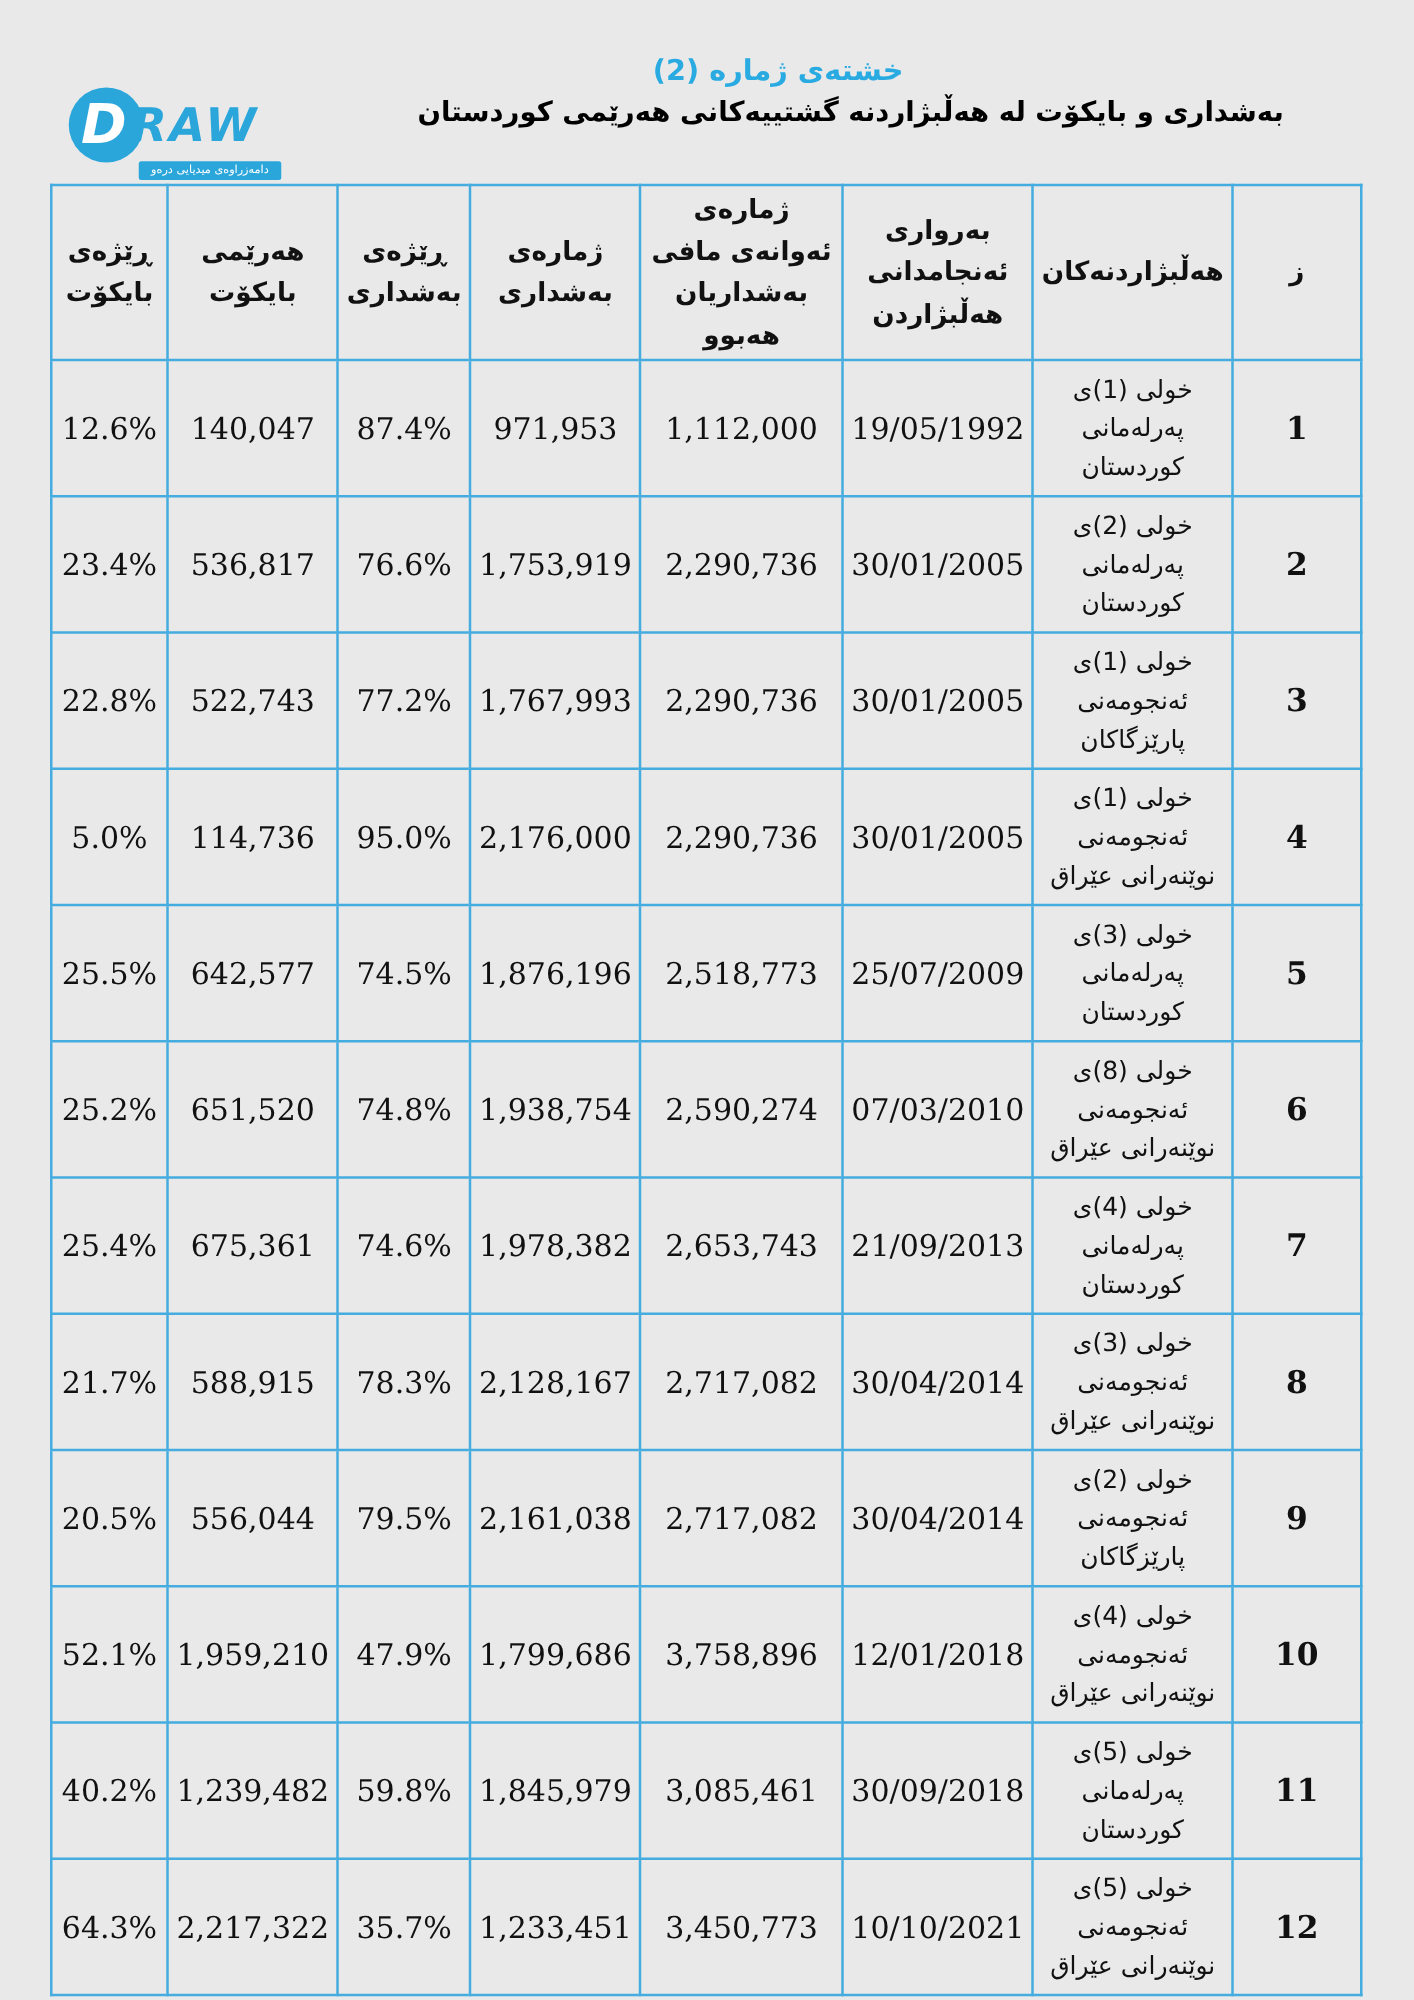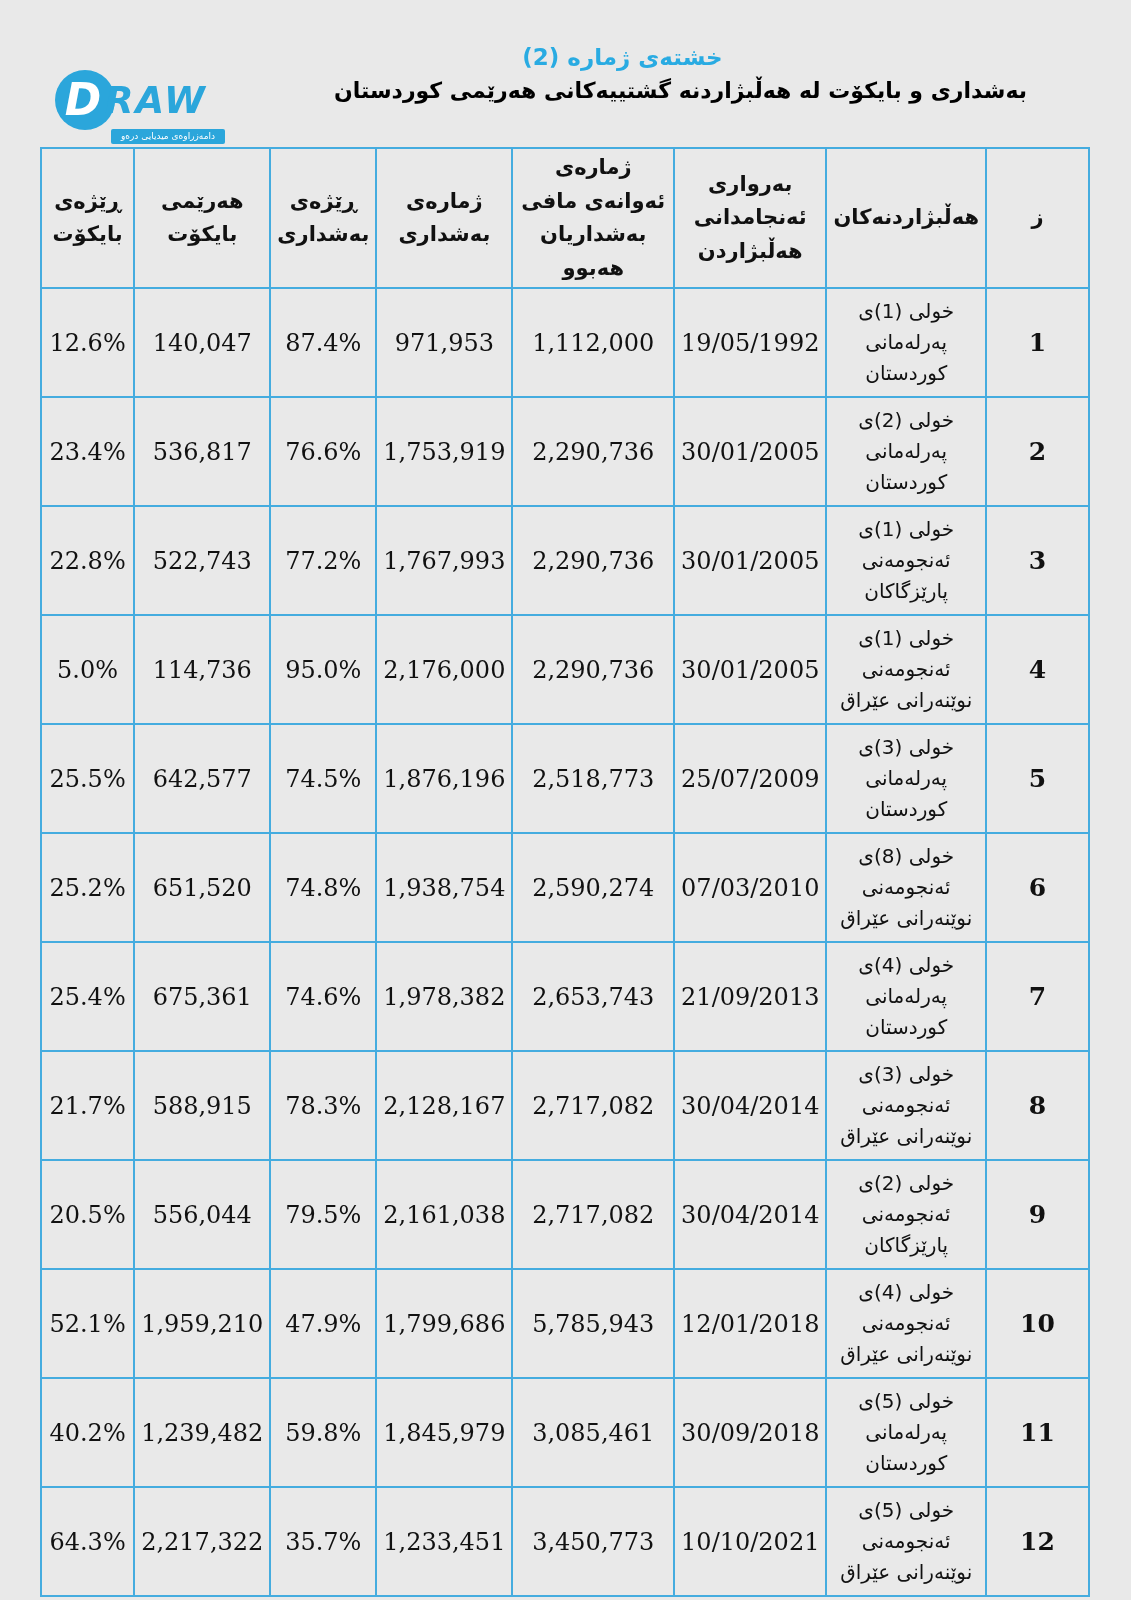--- a/index.html
+++ b/index.html
@@ -220,21 +220,21 @@
             <td class="cell-num">2,717,082</td>
             <td class="cell-num">2,161,038</td>
             <td class="cell-num">79.5%</td>
             <td class="cell-num">556,044</td>
             <td class="cell-num">20.5%</td>
           </tr>
           <tr>
             <td class="cell-no">10</td>
             <td class="cell-election">خولی (4)ی ئەنجومەنی نوێنەرانی عێراق</td>
             <td class="cell-num">12/01/2018</td>
-            <td class="cell-num">5,785,943</td>
+            <td class="cell-num">3,758,896</td>
             <td class="cell-num">1,799,686</td>
             <td class="cell-num">47.9%</td>
             <td class="cell-num">1,959,210</td>
             <td class="cell-num">52.1%</td>
           </tr>
           <tr>
             <td class="cell-no">11</td>
             <td class="cell-election">خولی (5)ی پەرلەمانی کوردستان</td>
             <td class="cell-num">30/09/2018</td>
             <td class="cell-num">3,085,461</td>

